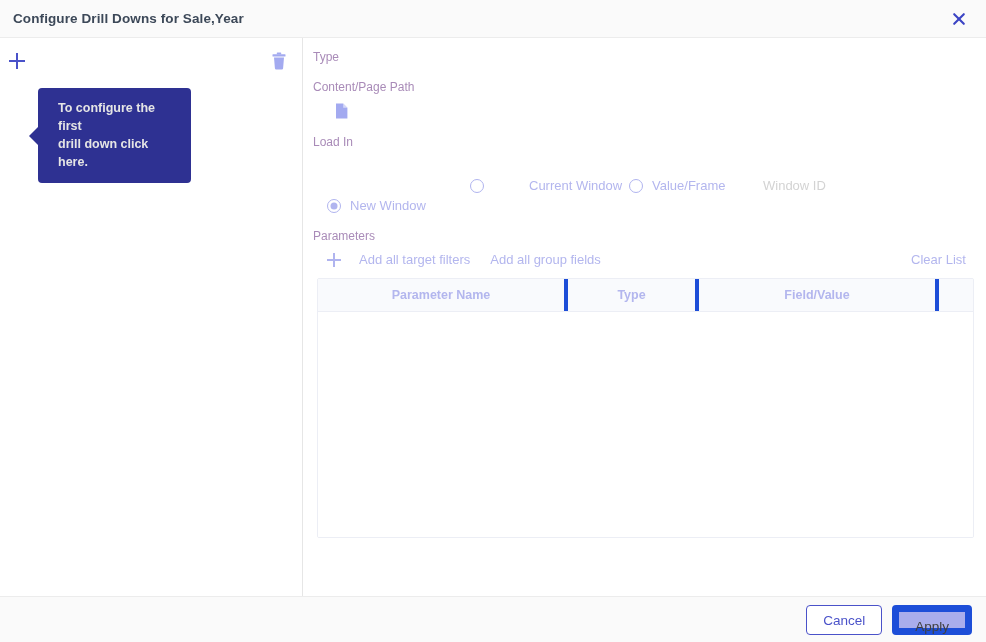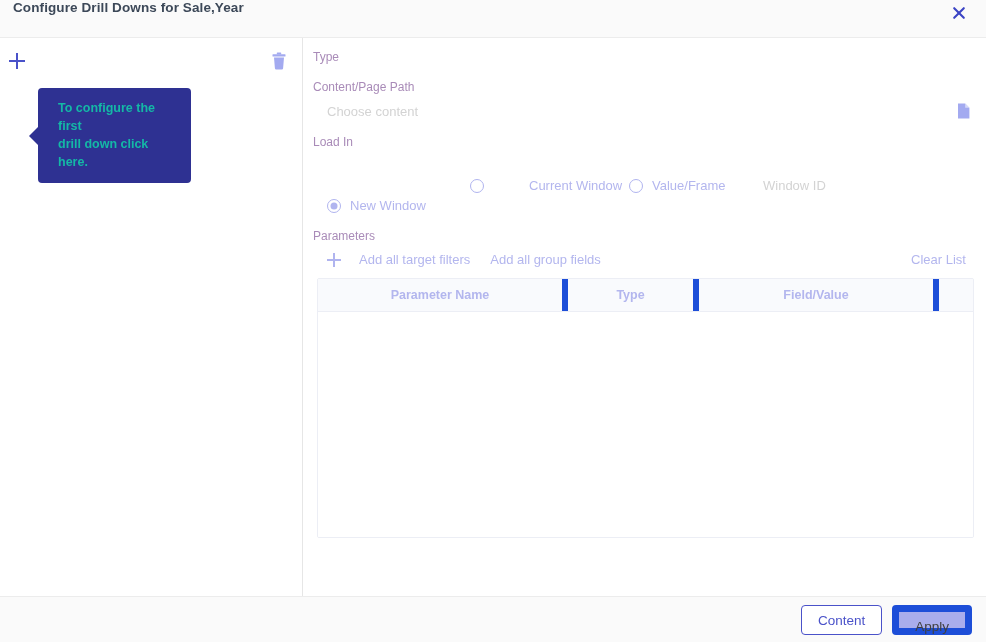--- a/index.html
+++ b/index.html
@@ -23,20 +23,21 @@
     flex-direction: column;
   }
 
   
   .dialog-header {
     height: 38px;
     min-height: 38px;
     background: #fafafa;
     border-bottom: 1px solid #ececec;
     display: flex;
+    align-items: center;
     justify-content: space-between;
     padding: 0 14px 0 13px;
     box-sizing: border-box;
   }
   .dialog-title {
     font-size: 13.5px;
     font-weight: bold;
     color: #3c4858;
     letter-spacing: 0.1px;
     white-space: nowrap;
@@ -107,21 +108,21 @@
   
   .tooltip {
     position: absolute;
     left: 38px;
     top: 50px;
     width: 153px;
     background: #2e3192;
     border-radius: 4px;
     padding: 11px 14px 12px 20px;
     box-sizing: border-box;
-    color: #14b8a6;
+    color: #e5e5e5;
     font-size: 12.5px;
     font-weight: bold;
     line-height: 18px;
   }
   .tooltip::after {
     content: "";
     position: absolute;
     left: -9px;
     top: 50%;
     transform: translateY(-50%);
@@ -270,21 +271,21 @@
     background: #f9fafd;
     border-bottom: 1px solid #eceef5;
   }
   .params-th {
     display: flex;
     align-items: center;
     justify-content: center;
     font-size: 12.5px;
     font-weight: bold;
     color: #b3b6ee;
-    border-right: 6px solid #1d4ed8;
+    border-right: 4px solid #1d4ed8;
     box-sizing: border-box;
     white-space: nowrap;
   }
   .params-th:last-child { border-right: none; }
   .col-name  { width: 250px; }
   .col-type  { width: 131px; }
   .col-value { width: 240px; }
   .col-extra { flex: 1; }
 
   .params-tbody {
@@ -364,21 +365,20 @@
 
     <div class="right-panel">
 
       <div class="section">
         <div class="field-label">Type</div>
       </div>
 
       <div class="section">
         <div class="field-label">Content/Page Path</div>
         <div class="text-input-row">
-          <input class="text-input" type="text" placeholder="Choose content" style="">
           <span class="doc-icon">
             <svg width="13" height="16" viewBox="0 0 13 16" fill="currentColor">
               <path d="M1 0.6 h7.2 L12.4 4.8 V15.4 H1 Z"></path>
               <path d="M8.2 0.6 V4.8 H12.4 Z" fill="#ffffff" opacity="0.55"></path>
             </svg>
           </span>
         </div>
       </div>
 
       <div class="section">
@@ -419,17 +419,17 @@
             <div class="params-th col-extra"></div>
           </div>
           <div class="params-tbody"></div>
         </div>
       </div>
 
     </div>
   </div>
 
   <div class="dialog-footer">
-    <div class="btn btn-cancel">Content</div>
+    <div class="btn btn-cancel">Cancel</div>
     <div class="btn btn-apply">Apply</div>
   </div>
 
 </div>
 
 </body></html>

